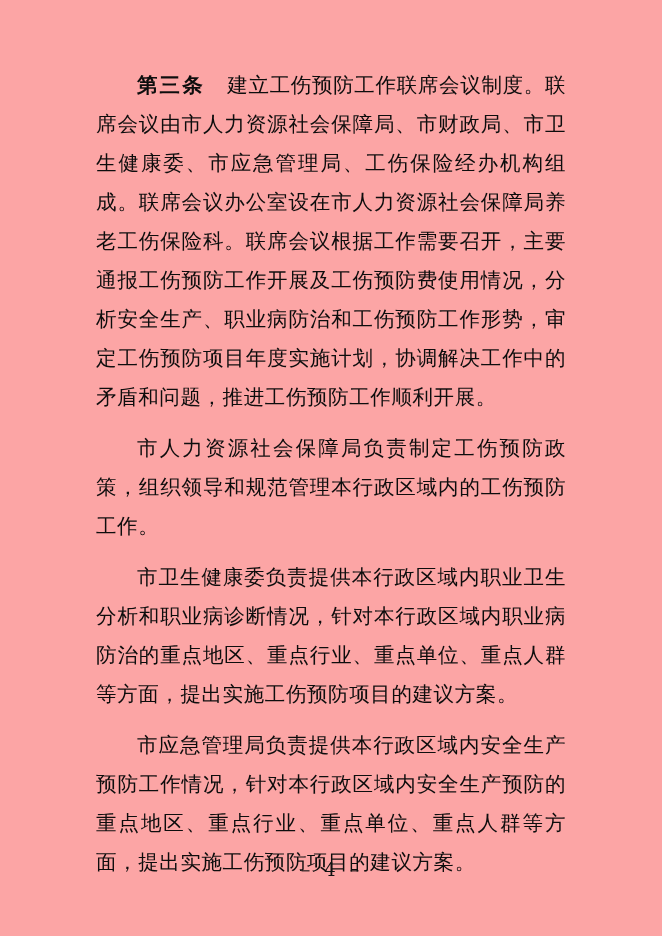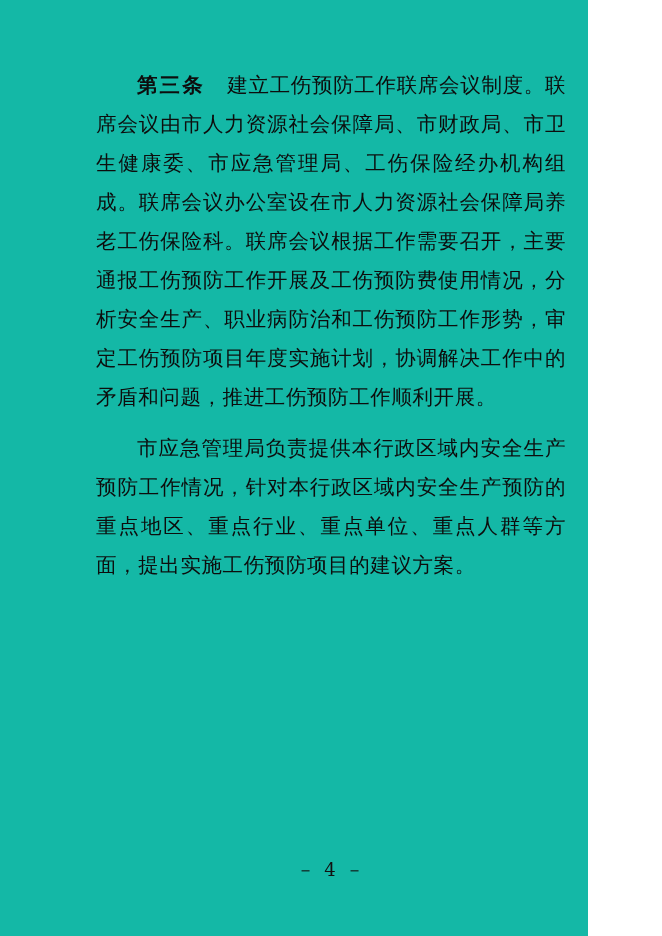--- a/index.html
+++ b/index.html
@@ -12,23 +12,23 @@
     height: 936px;
     font-family: "DejaVu Serif", "Liberation Serif", serif;
     color: #000000;
     position: relative;
     overflow: hidden;
   }
   .page {
     position: absolute;
     left: 0;
     top: 0;
-    width: 588px;
+    width: 662px;
     height: 936px;
-    background: #14b8a6;
+    background: #fca5a5;
   }
   .content {
     position: absolute;
     left: 96px;
     top: 66px;
     width: 470px;
   }
   .para {
     font-size: 20.5px;
     line-height: 39px;
@@ -65,22 +65,24 @@
   }
 </style>
 </head>
 <body>
 
 <div class="page">
   <div class="content">
 
     <p class="para"><span class="lead">第三条</span><span class="lead-gap"></span><span>建立工伤预防工作联席会议制度。联席会议由市人力资源社会保障局、市财政局、市卫生健康委、市应急管理局、工伤保险经办机构组成。联席会议办公室设在市人力资源社会保障局养老工伤保险科。联席会议根据工作需要召开，主要通报工伤预防工作开展及工伤预防费使用情况，分析安全生产、职业病防治和工伤预防工作形势，审定工伤预防项目年度实施计划，协调解决工作中的矛盾和问题，推进工伤预防工作顺利开展。</span></p>
 
+    <p class="para"><span>市人力资源社会保障局负责制定工伤预防政策，组织领导和规范管理本行政区域内的工伤预防工作。</span></p>
 
 
+    <p class="para"><span>市卫生健康委负责提供本行政区域内职业卫生分析和职业病诊断情况，针对本行政区域内职业病防治的重点地区、重点行业、重点单位、重点人群等方面，提出实施工伤预防项目的建议方案。</span></p>
 
     <p class="para"><span>市应急管理局负责提供本行政区域内安全生产预防工作情况，针对本行政区域内安全生产预防的重点地区、重点行业、重点单位、重点人群等方面，提出实施工伤预防项目的建议方案。</span></p>
 
   </div>
 
   <div class="footer">
     <span class="pagenum">－ 4 －</span>
   </div>
 </div>
 

